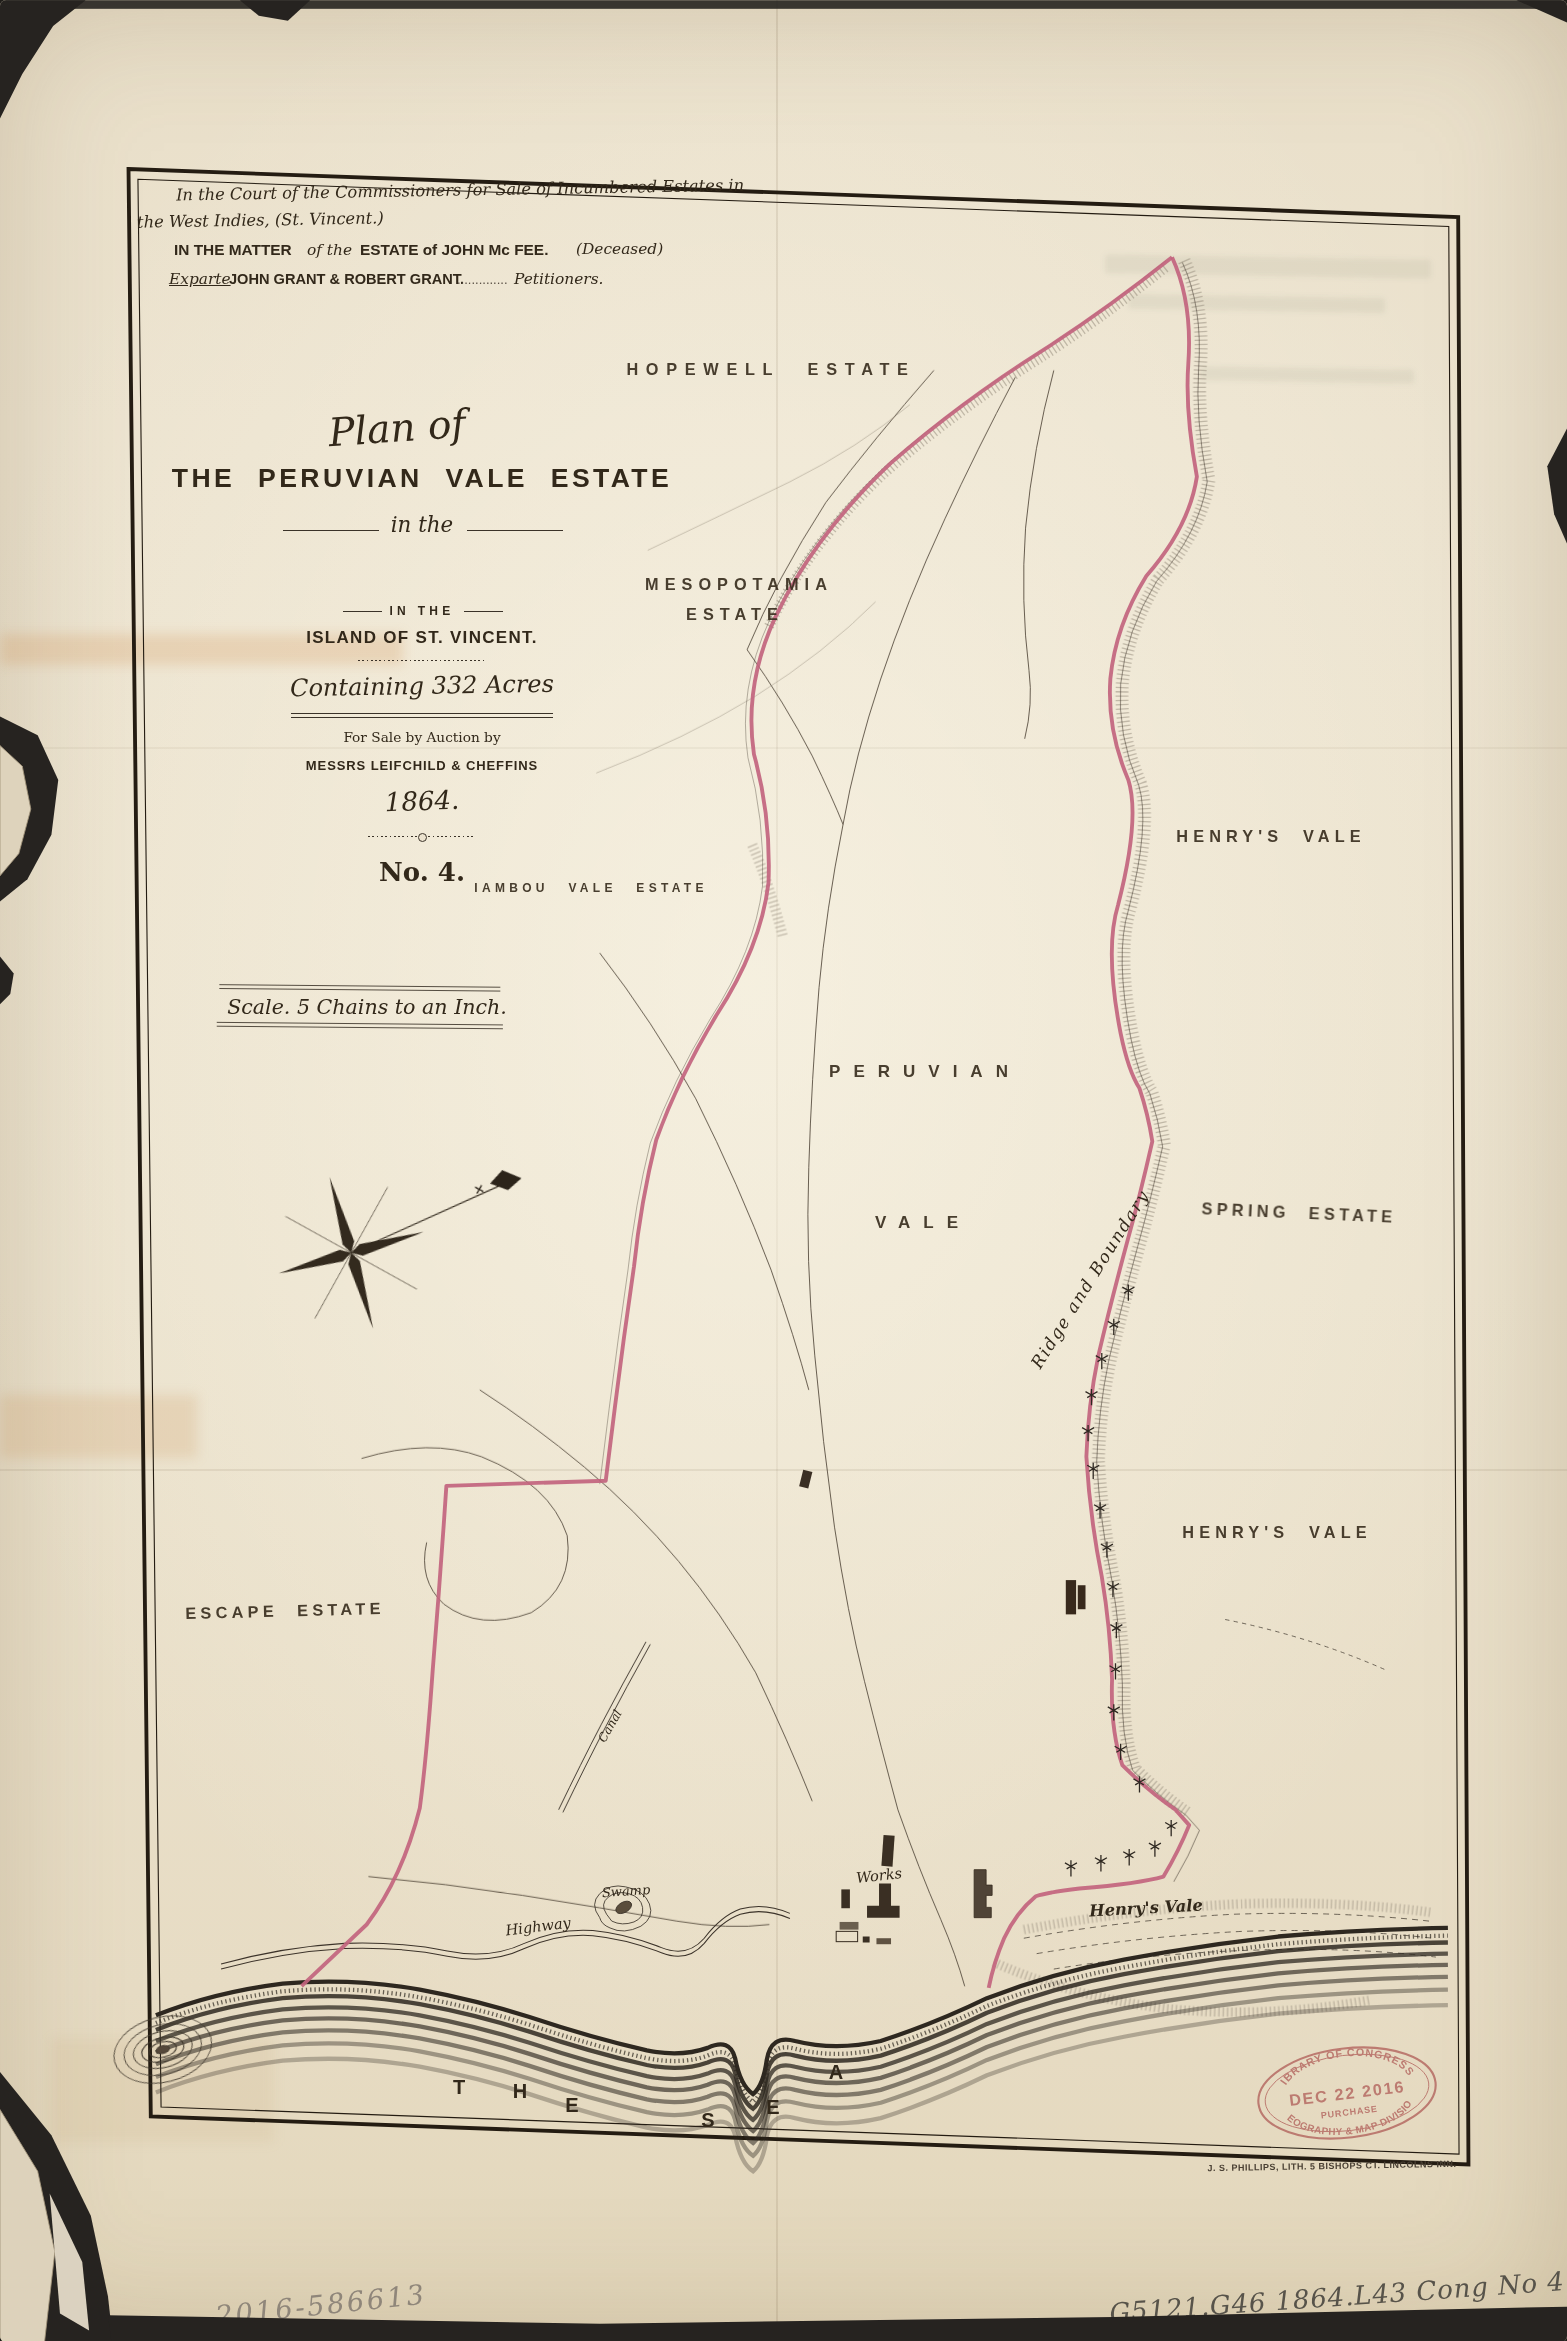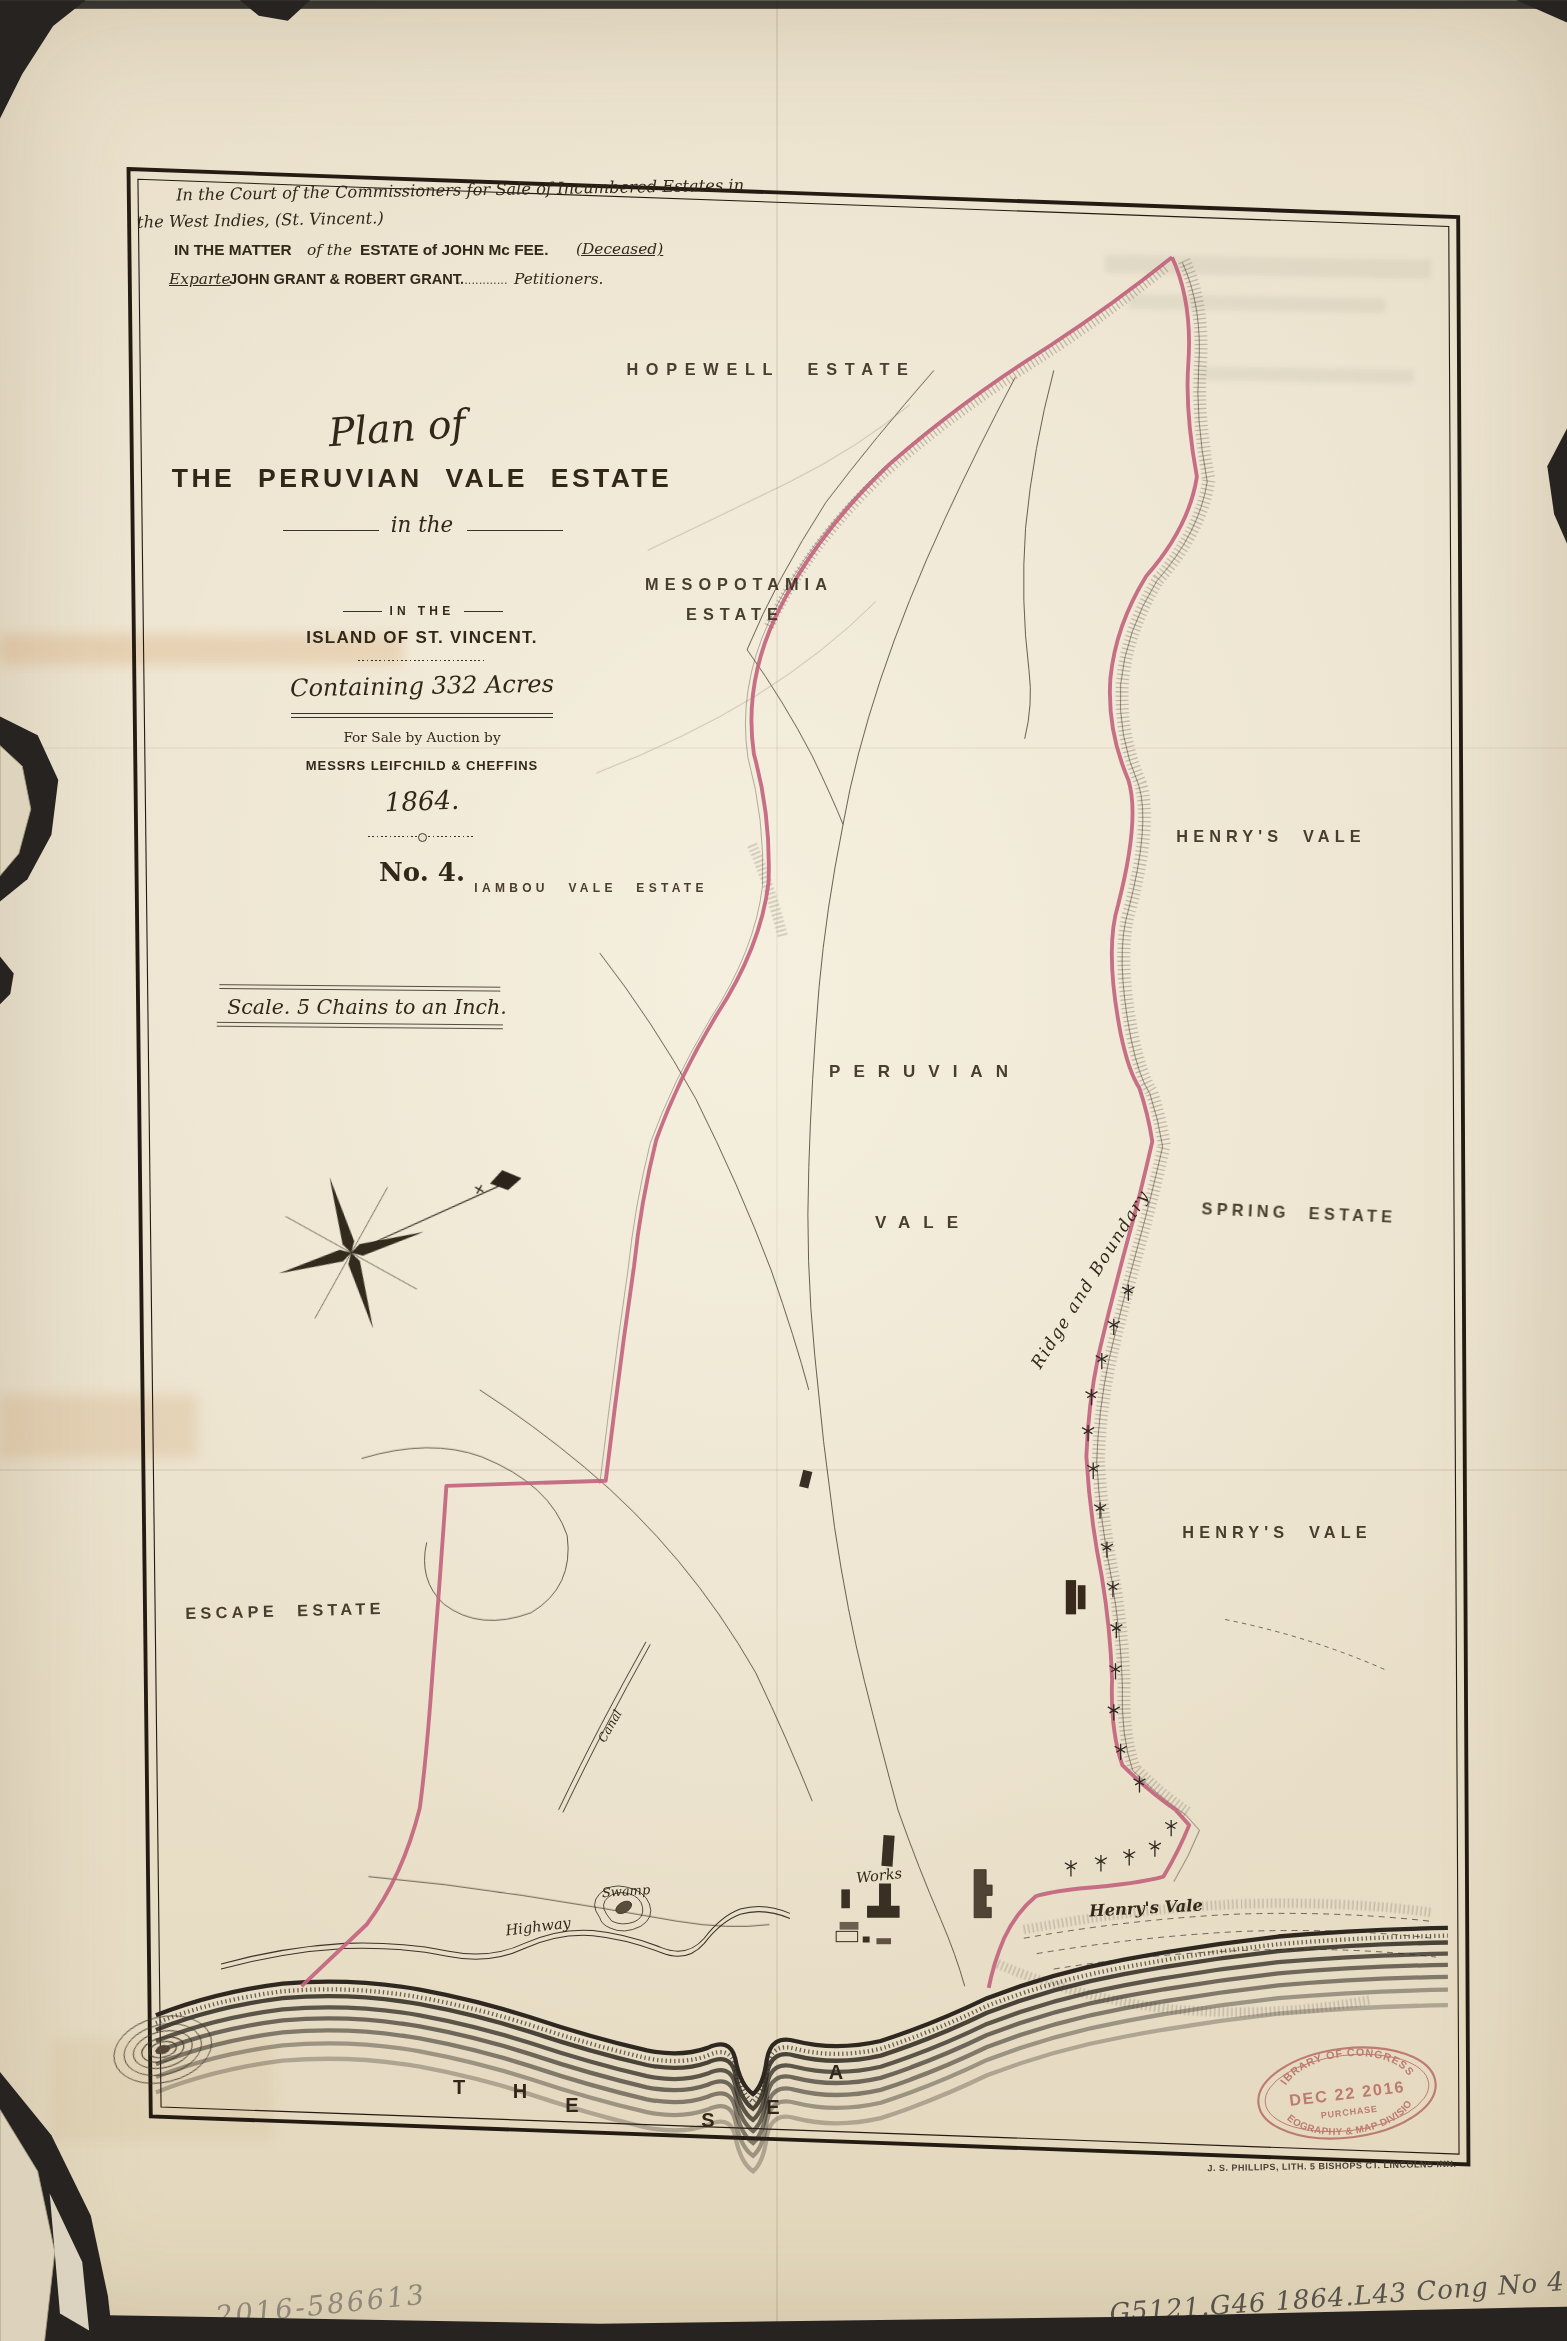--- a/index.html
+++ b/index.html
@@ -1,17 +1,17 @@
 <!DOCTYPE html>
 <html style="font-size:13.7px"><head>
 <meta charset="utf-8">
 <style>
   html,body{margin:0;padding:0;background:#1f1d19;}
   .page{position:relative;width:1567px;height:2342px;overflow:hidden;background:#262320;
-        font-family:"Liberation Sans",sans-serif;}
+        font-family:"Liberation Sans",sans-serif;border-radius:6px;}
   .paper{position:absolute;inset:0;
          background:
            radial-gradient(ellipse 1200px 1628px at 48% 42%, rgba(255,252,240,.5), rgba(255,252,240,0) 70%),
            linear-gradient(180deg,#e9dfc9 0%,#ece3cf 18%,#ebe2cd 55%,#e7dcc4 85%,#e2d6ba 100%);}
   .vignette{position:absolute;inset:0;box-shadow:inset 0 0 137px rgba(120,95,60,.25);}
   .stain{position:absolute;filter:blur(6px);}
   .crease-v{position:absolute;top:0;bottom:0;width:1.7px;background:linear-gradient(180deg,rgba(110,88,60,.14),rgba(110,88,60,.05),rgba(110,88,60,.14));}
   .crease-h{position:absolute;left:0;right:0;height:1.7px;background:rgba(110,88,60,.10);}
   .ghost{position:absolute;background:rgba(96,100,80,.085);filter:blur(2.6px);border-radius:2.6px;}
 
@@ -186,21 +186,21 @@
       <line x1="253" y1="1193" x2="587" y2="1196"></line>
       <line x1="253" y1="1197.5" x2="587" y2="1200.5"></line>
     </g>
   </svg>
 
   <div class="lbl script" style="left:176px;top:190px;font-size:16.3px;transform:translate(0,-50%) rotate(-1deg);">In the Court of the Commissioners for Sale of Incumbered Estates in</div>
   <div class="lbl script" style="left:137px;top:220px;font-size:16.3px;transform:translate(0,-50%) rotate(-1deg);">the West Indies, (St. Vincent.)</div>
   <div class="lbl caps" style="left:174px;top:250px;font-size:15.4px;transform:translate(0,-50%);">IN THE MATTER</div>
   <div class="lbl script" style="left:307px;top:250px;font-size:15.4px;transform:translate(0,-50%);">of the</div>
   <div class="lbl caps" style="left:360px;top:250px;font-size:15.4px;transform:translate(0,-50%);">ESTATE of JOHN Mc FEE.</div>
-  <div class="lbl script" style="left:576px;top:249px;font-size:15.4px;transform:translate(0,-50%);text-decoration:underline;">(Deceased)</div>
+  <div class="lbl script" style="left:576px;top:249px;font-size:15.4px;transform:translate(0,-50%);">(Deceased)</div>
   <div class="lbl script" style="left:169px;top:279px;font-size:15.4px;transform:translate(0,-50%);text-decoration:underline;">Exparte</div>
   <div class="lbl caps" style="left:229px;top:279px;font-size:14.6px;transform:translate(0,-50%);">JOHN GRANT &amp; ROBERT GRANT.</div>
   <div class="lbl" style="left:457px;top:279px;font-size:13px;color:#5a5045;transform:translate(0,-50%);">..............</div>
   <div class="lbl script" style="left:514px;top:279px;font-size:15.4px;transform:translate(0,-50%);">Petitioners.</div>
 
   <div class="lbl script" style="left:397px;top:428px;font-size:39px;transform:translate(-50%,-50%) rotate(-4deg);">Plan of</div>
   <div class="lbl caps" style="left:422px;top:478px;font-size:26.6px;letter-spacing:3.4px;word-spacing:12px;transform:translate(-50%,-50%);">THE PERUVIAN VALE ESTATE</div>
   <div class="rule" style="left:283px;top:530px;width:96px;"></div>
   <div class="lbl script" style="left:422px;top:524px;font-size:21.4px;transform:translate(-50%,-50%);">in the</div>
   <div class="rule" style="left:467px;top:530px;width:96px;"></div>

